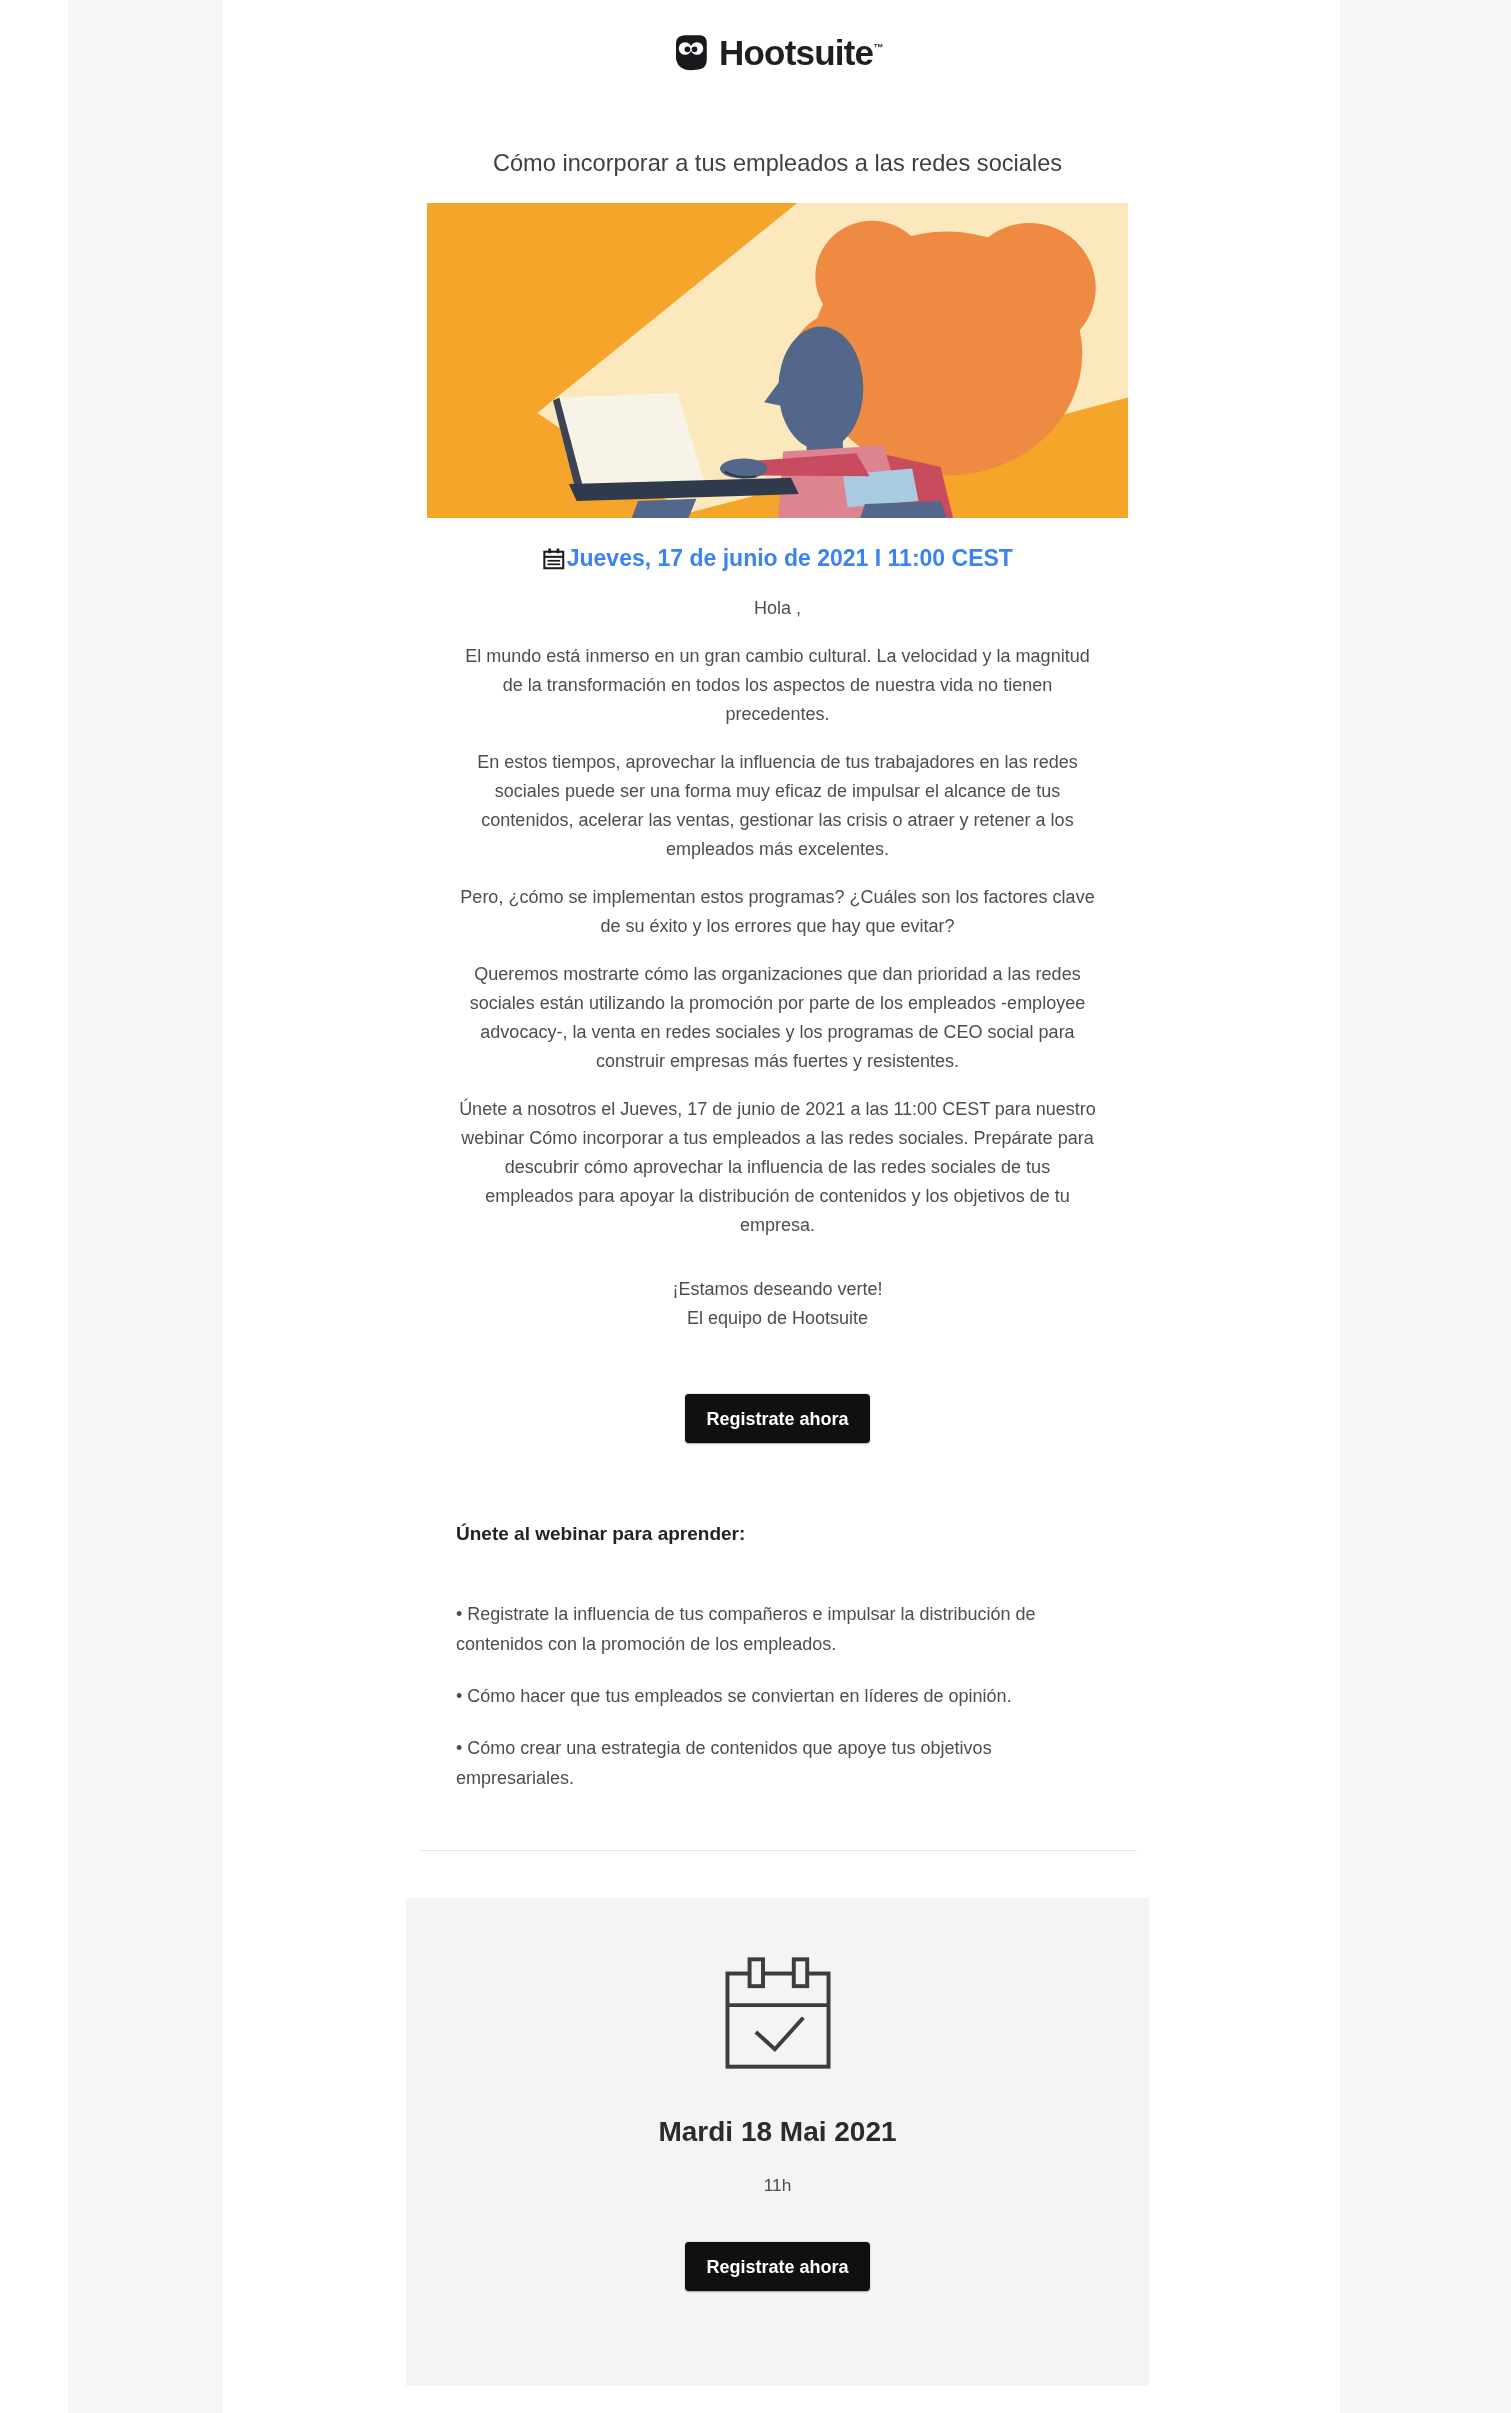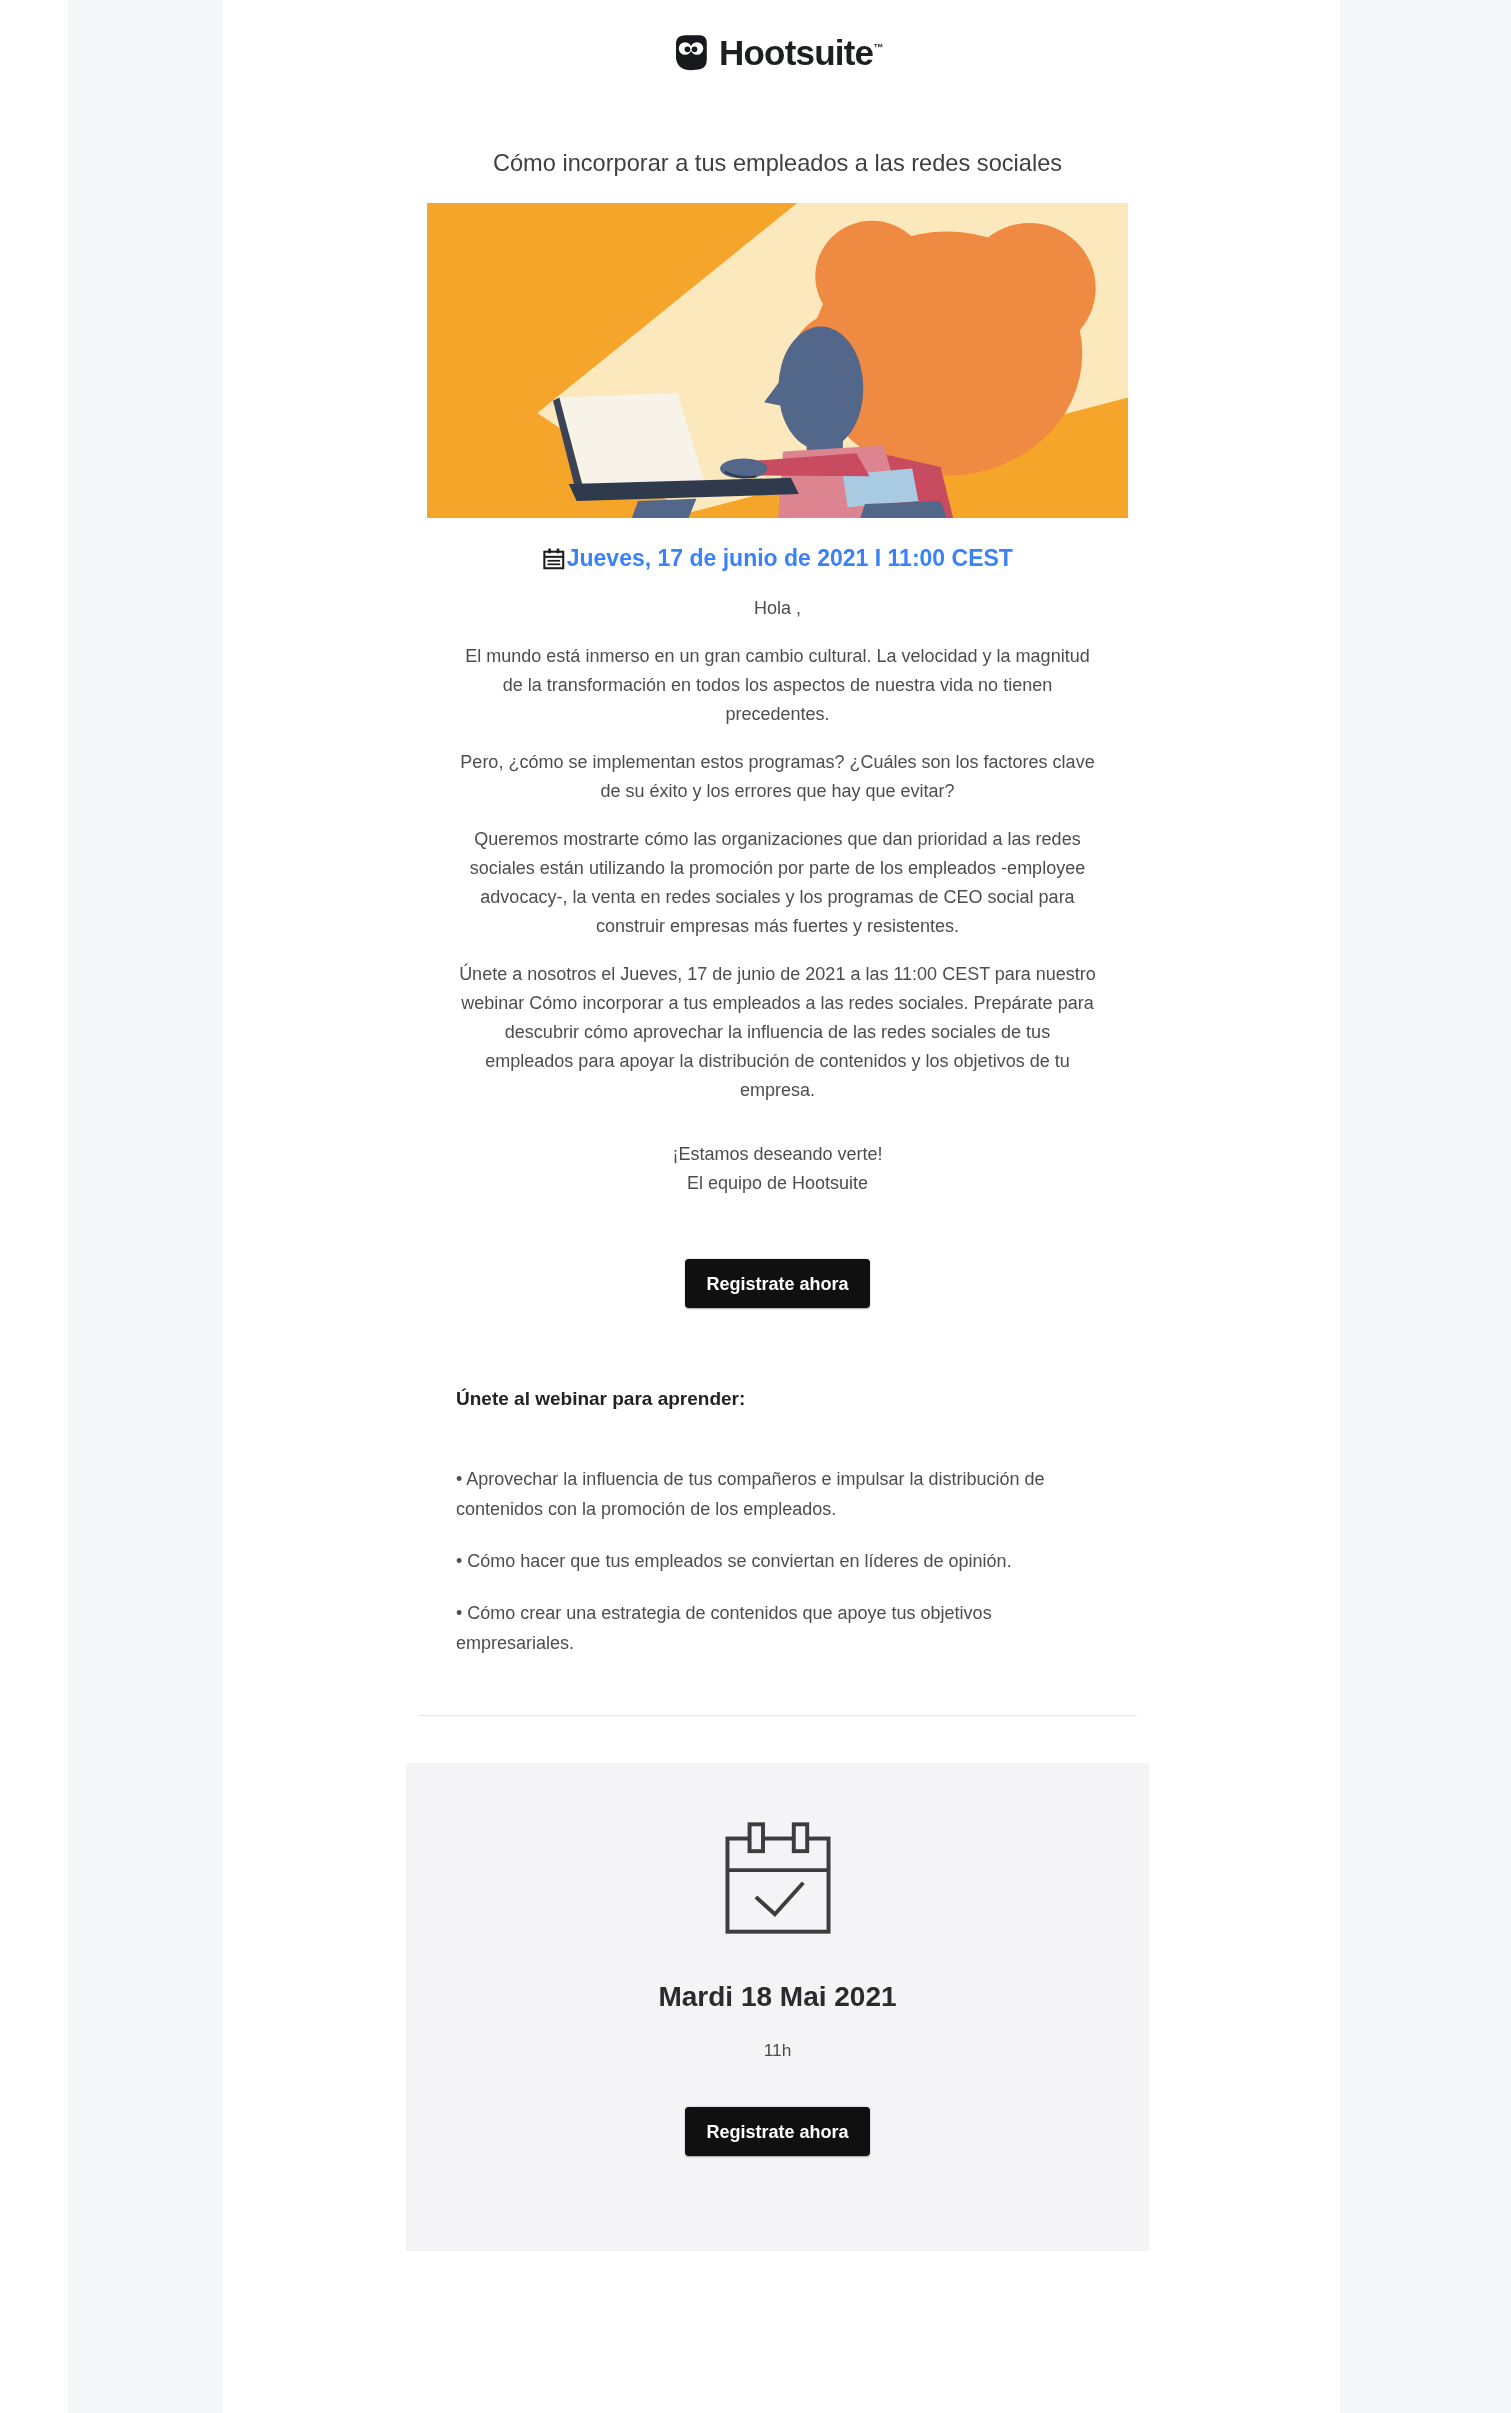--- a/index.html
+++ b/index.html
@@ -140,32 +140,33 @@
       <rect x="8" y="2" width="3.4" height="6" fill="#1c1c1c"></rect>
       <rect x="18.6" y="2" width="3.4" height="6" fill="#1c1c1c"></rect>
       <line x1="7" y1="17.5" x2="23" y2="17.5" stroke="#1c1c1c" stroke-width="2.2"></line>
       <line x1="7" y1="22" x2="23" y2="22" stroke="#1c1c1c" stroke-width="2.2"></line>
     </svg>
     <span>Jueves, 17 de junio de 2021 I 11:00 CEST</span>
   </div>
 
   <p class="body greeting">Hola ,</p>
   <p class="body">El mundo está inmerso en un gran cambio cultural. La velocidad y la magnitud de la transformación en todos los aspectos de nuestra vida no tienen precedentes.</p>
+  <p class="body">En estos tiempos, aprovechar la influencia de tus trabajadores en las redes sociales puede ser una forma muy eficaz de impulsar el alcance de tus contenidos, acelerar las ventas, gestionar las crisis o atraer y retener a los empleados más excelentes.</p>
   <p class="body">Pero, ¿cómo se implementan estos programas? ¿Cuáles son los factores clave de su éxito y los errores que hay que evitar?</p>
   <p class="body">Queremos mostrarte cómo las organizaciones que dan prioridad a las redes sociales están utilizando la promoción por parte de los empleados -employee advocacy-, la venta en redes sociales y los programas de CEO social para construir empresas más fuertes y resistentes.</p>
   <p class="body">Únete a nosotros el Jueves, 17 de junio de 2021 a las 11:00 CEST para nuestro webinar Cómo incorporar a tus empleados a las redes sociales. Prepárate para descubrir cómo aprovechar la influencia de las redes sociales de tus empleados para apoyar la distribución de contenidos y los objetivos de tu empresa.</p>
 
   <p class="body closing">¡Estamos deseando verte!</p>
   <p class="body closing2">El equipo de Hootsuite</p>
 
   <button class="btn">Registrate ahora</button>
 
   <h3 class="learn">Únete al webinar para aprender:</h3>
 
-  <p class="bullet first">• Aprovechar la influencia de tus compañeros e impulsar la distribución de contenidos con la promoción de los empleados.</p>
+  <p class="bullet first">• Registrate la influencia de tus compañeros e impulsar la distribución de contenidos con la promoción de los empleados.</p>
   <p class="bullet">• Cómo hacer que tus empleados se conviertan en líderes de opinión.</p>
   <p class="bullet">• Cómo crear una estrategia de contenidos que apoye tus objetivos empresariales.</p>
 
 
   <hr class="divider">
 
   <section class="event-card">
     <svg class="big-cal" width="120" height="120" viewBox="0 0 152 152">
       <rect x="12" y="26" width="128" height="118" fill="none" stroke="#3d3d3d" stroke-width="5"></rect>
       <line x1="12" y1="66" x2="140" y2="66" stroke="#3d3d3d" stroke-width="5"></line>

